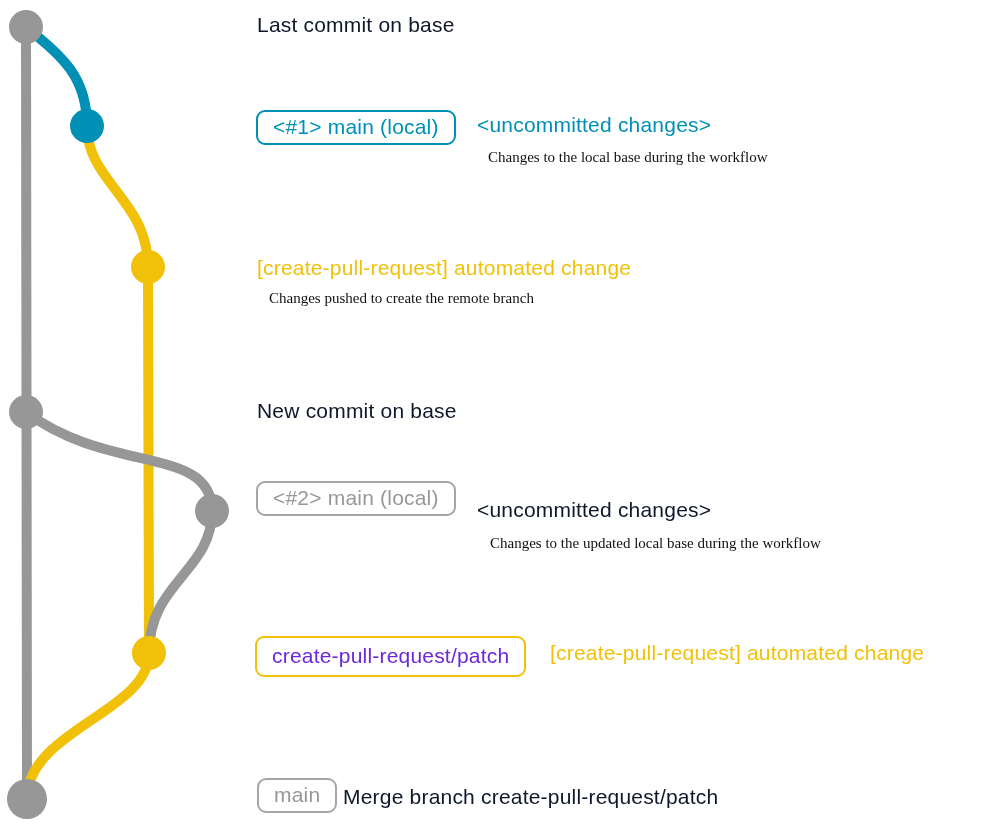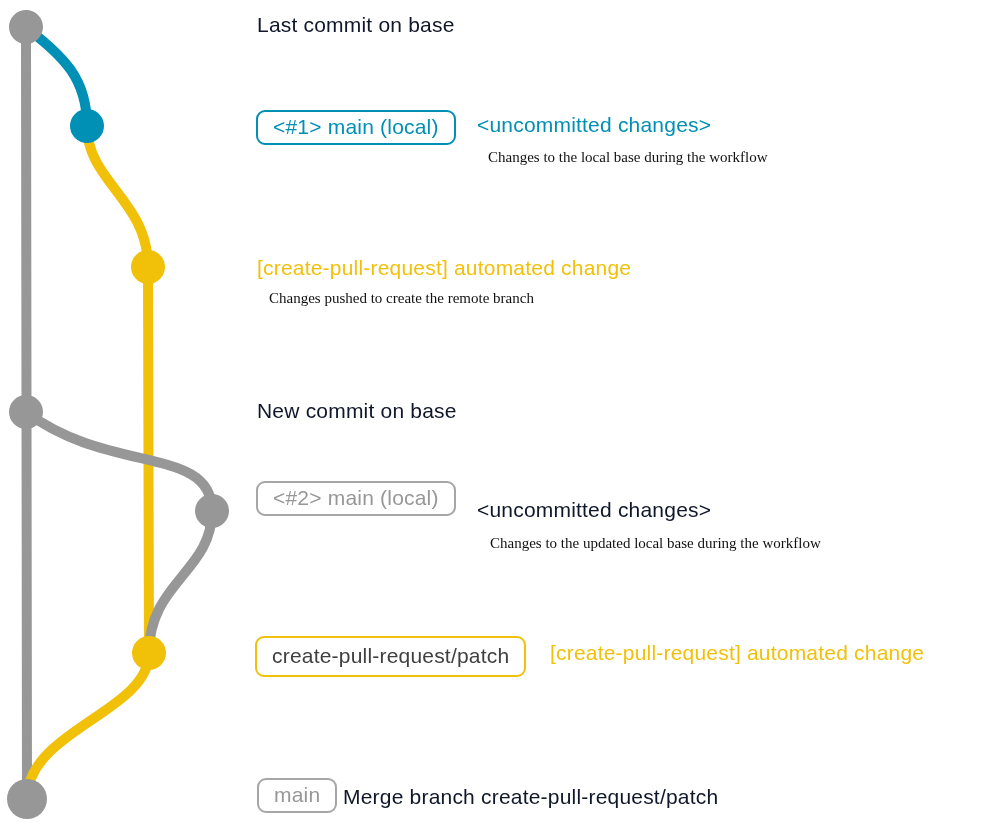--- a/index.html
+++ b/index.html
@@ -40,21 +40,21 @@
     padding: 4px 15px 5px 15px;
     font-family: "Liberation Sans", sans-serif;
     font-size: 21px;
     line-height: 22px;
     letter-spacing: 0.2px;
     white-space: nowrap;
     background: #ffffff;
   }
   .badge-blue   { border-color: #008fb5; color: #008fb5; }
   .badge-gray   { border-color: #a6a6a6; color: #979797; }
-  .badge-yellow { border-color: #f1c109; color: #404040; padding-top: 7px; padding-bottom: 8px; }
+  .badge-yellow { border-color: #f1c109; color: #6d28d9; padding-top: 7px; padding-bottom: 8px; }
 </style>
 </head>
 <body>
 
 <div id="stage">
 
   <svg id="graph-svg" width="981" height="827" viewBox="0 0 981 827">
     <g fill="none" stroke-width="10" stroke-linecap="round">
       <path d="M 26 27 L 27 799" stroke="#979797"></path>
       <path d="M 26 27 C 60 55, 87 75, 87 126" stroke="#008fb5"></path>

